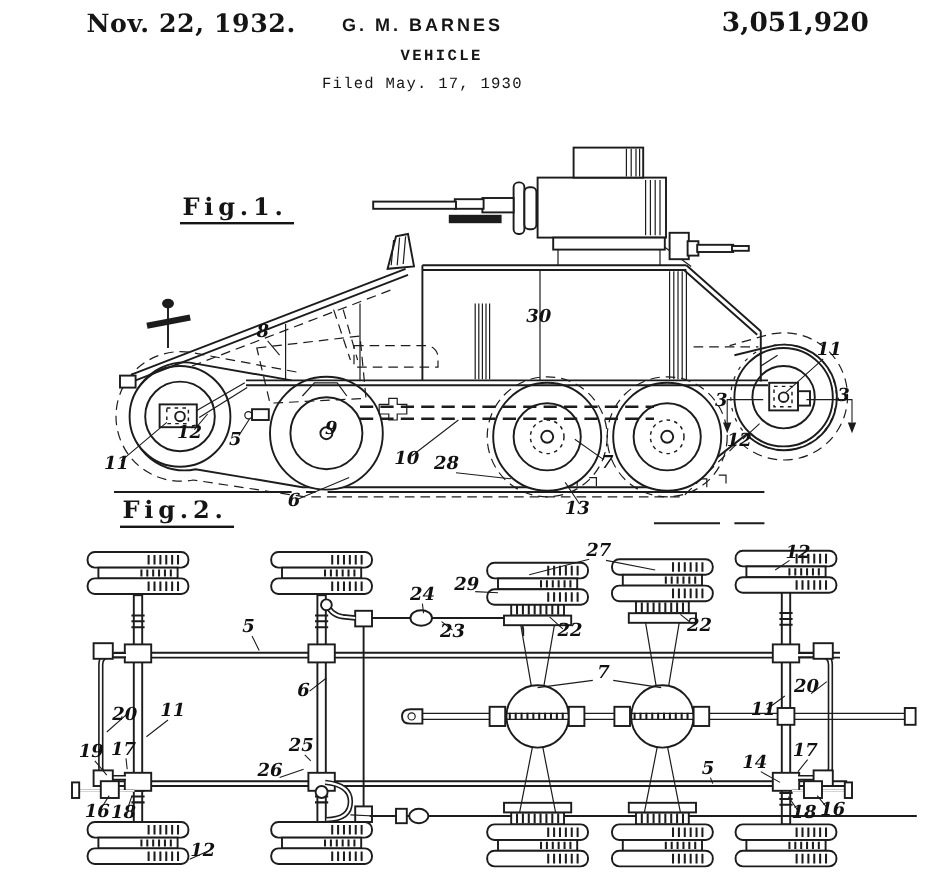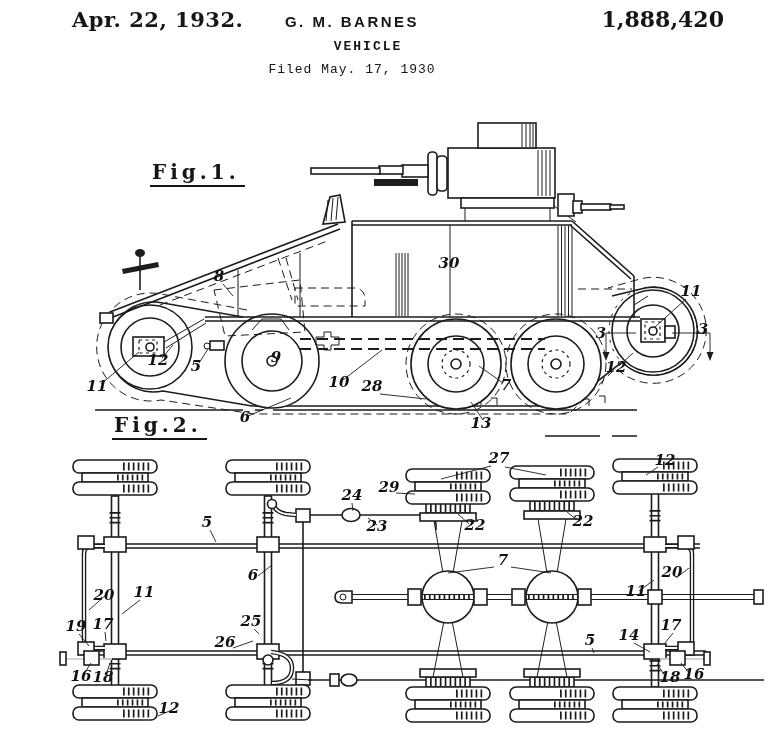--- a/index.html
+++ b/index.html
@@ -11,41 +11,41 @@
     font:bold 21px "DejaVu Serif", serif; letter-spacing:.5px; }
   .hdr-number { position:absolute; right:56px; top:6px;
     font:bold 22px "DejaVu Serif", serif; }
   .hdr-center { position:absolute; left:0; width:704px; text-align:center; }
   .inventor { top:13px; font:bold 15px "Liberation Sans", sans-serif; letter-spacing:2.5px; }
   .title    { top:39px; font:bold 13px "Liberation Mono", monospace; letter-spacing:2px;margin-left:16px; }
   .filed    { top:62px; font:13px "Liberation Mono", monospace; letter-spacing:1px; }
   .fig-label { position:absolute; font:bold 20px "DejaVu Serif", serif;
     letter-spacing:4px; border-bottom:2px solid #151515; padding:0 5px 1px 2px; }
   #fig1-label { left:150px; top:160px; }
-  #fig2-label { left:112px; top:413px; }
+  #fig2-label { left:100px; top:413px; }
   svg.sheet { position:absolute; left:0; top:95px; }
   .s  { stroke:#1c1c1c; stroke-width:1.6; fill:none; }
   .s1 { stroke:#1c1c1c; stroke-width:1; fill:none; }
   .sw { fill:#ffffff; stroke:#1c1c1c; stroke-width:1.6; }
   .d  { stroke-dasharray:8 5; }
   .dd { stroke-dasharray:3 3.5; stroke-width:1.2; }
   .bd { stroke-dasharray:11 6; stroke-width:2.2; }
   .rib { stroke:#1c1c1c; stroke-dasharray:1.7 3.2; fill:none; }
   .pipe  { stroke:#1c1c1c; stroke-width:4.5; fill:none; }
   .pipe2 { stroke:#ffffff; stroke-width:1.8; fill:none; }
   .ld { stroke:#1c1c1c; stroke-width:.9; fill:none; }
   .blk { fill:#1c1c1c; }
   text.co { font:italic bold 15px "DejaVu Serif", serif; fill:#111; }
 </style>
 </head>
 <body>
 
-<div class="hdr-date">Apr. 22, 1932.</div>
+<div class="hdr-date">Nov. 22, 1932.</div>
 <div class="hdr-center inventor">G. M. BARNES</div>
-<div class="hdr-number">1,888,420</div>
+<div class="hdr-number">3,051,920</div>
 <div class="hdr-center title">VEHICLE</div>
 <div class="hdr-center filed">Filed May. 17, 1930</div>
 
 <div class="fig-label" id="fig1-label">Fig.1.</div>
 <div class="fig-label" id="fig2-label">Fig.2.</div>
 
 <svg class="sheet" width="780" height="645" viewBox="0 95 780 645">
   <defs>
     <g id="fw">
       <rect class="sw" x="-42" y="-21" width="84" height="13" rx="6"></rect>

